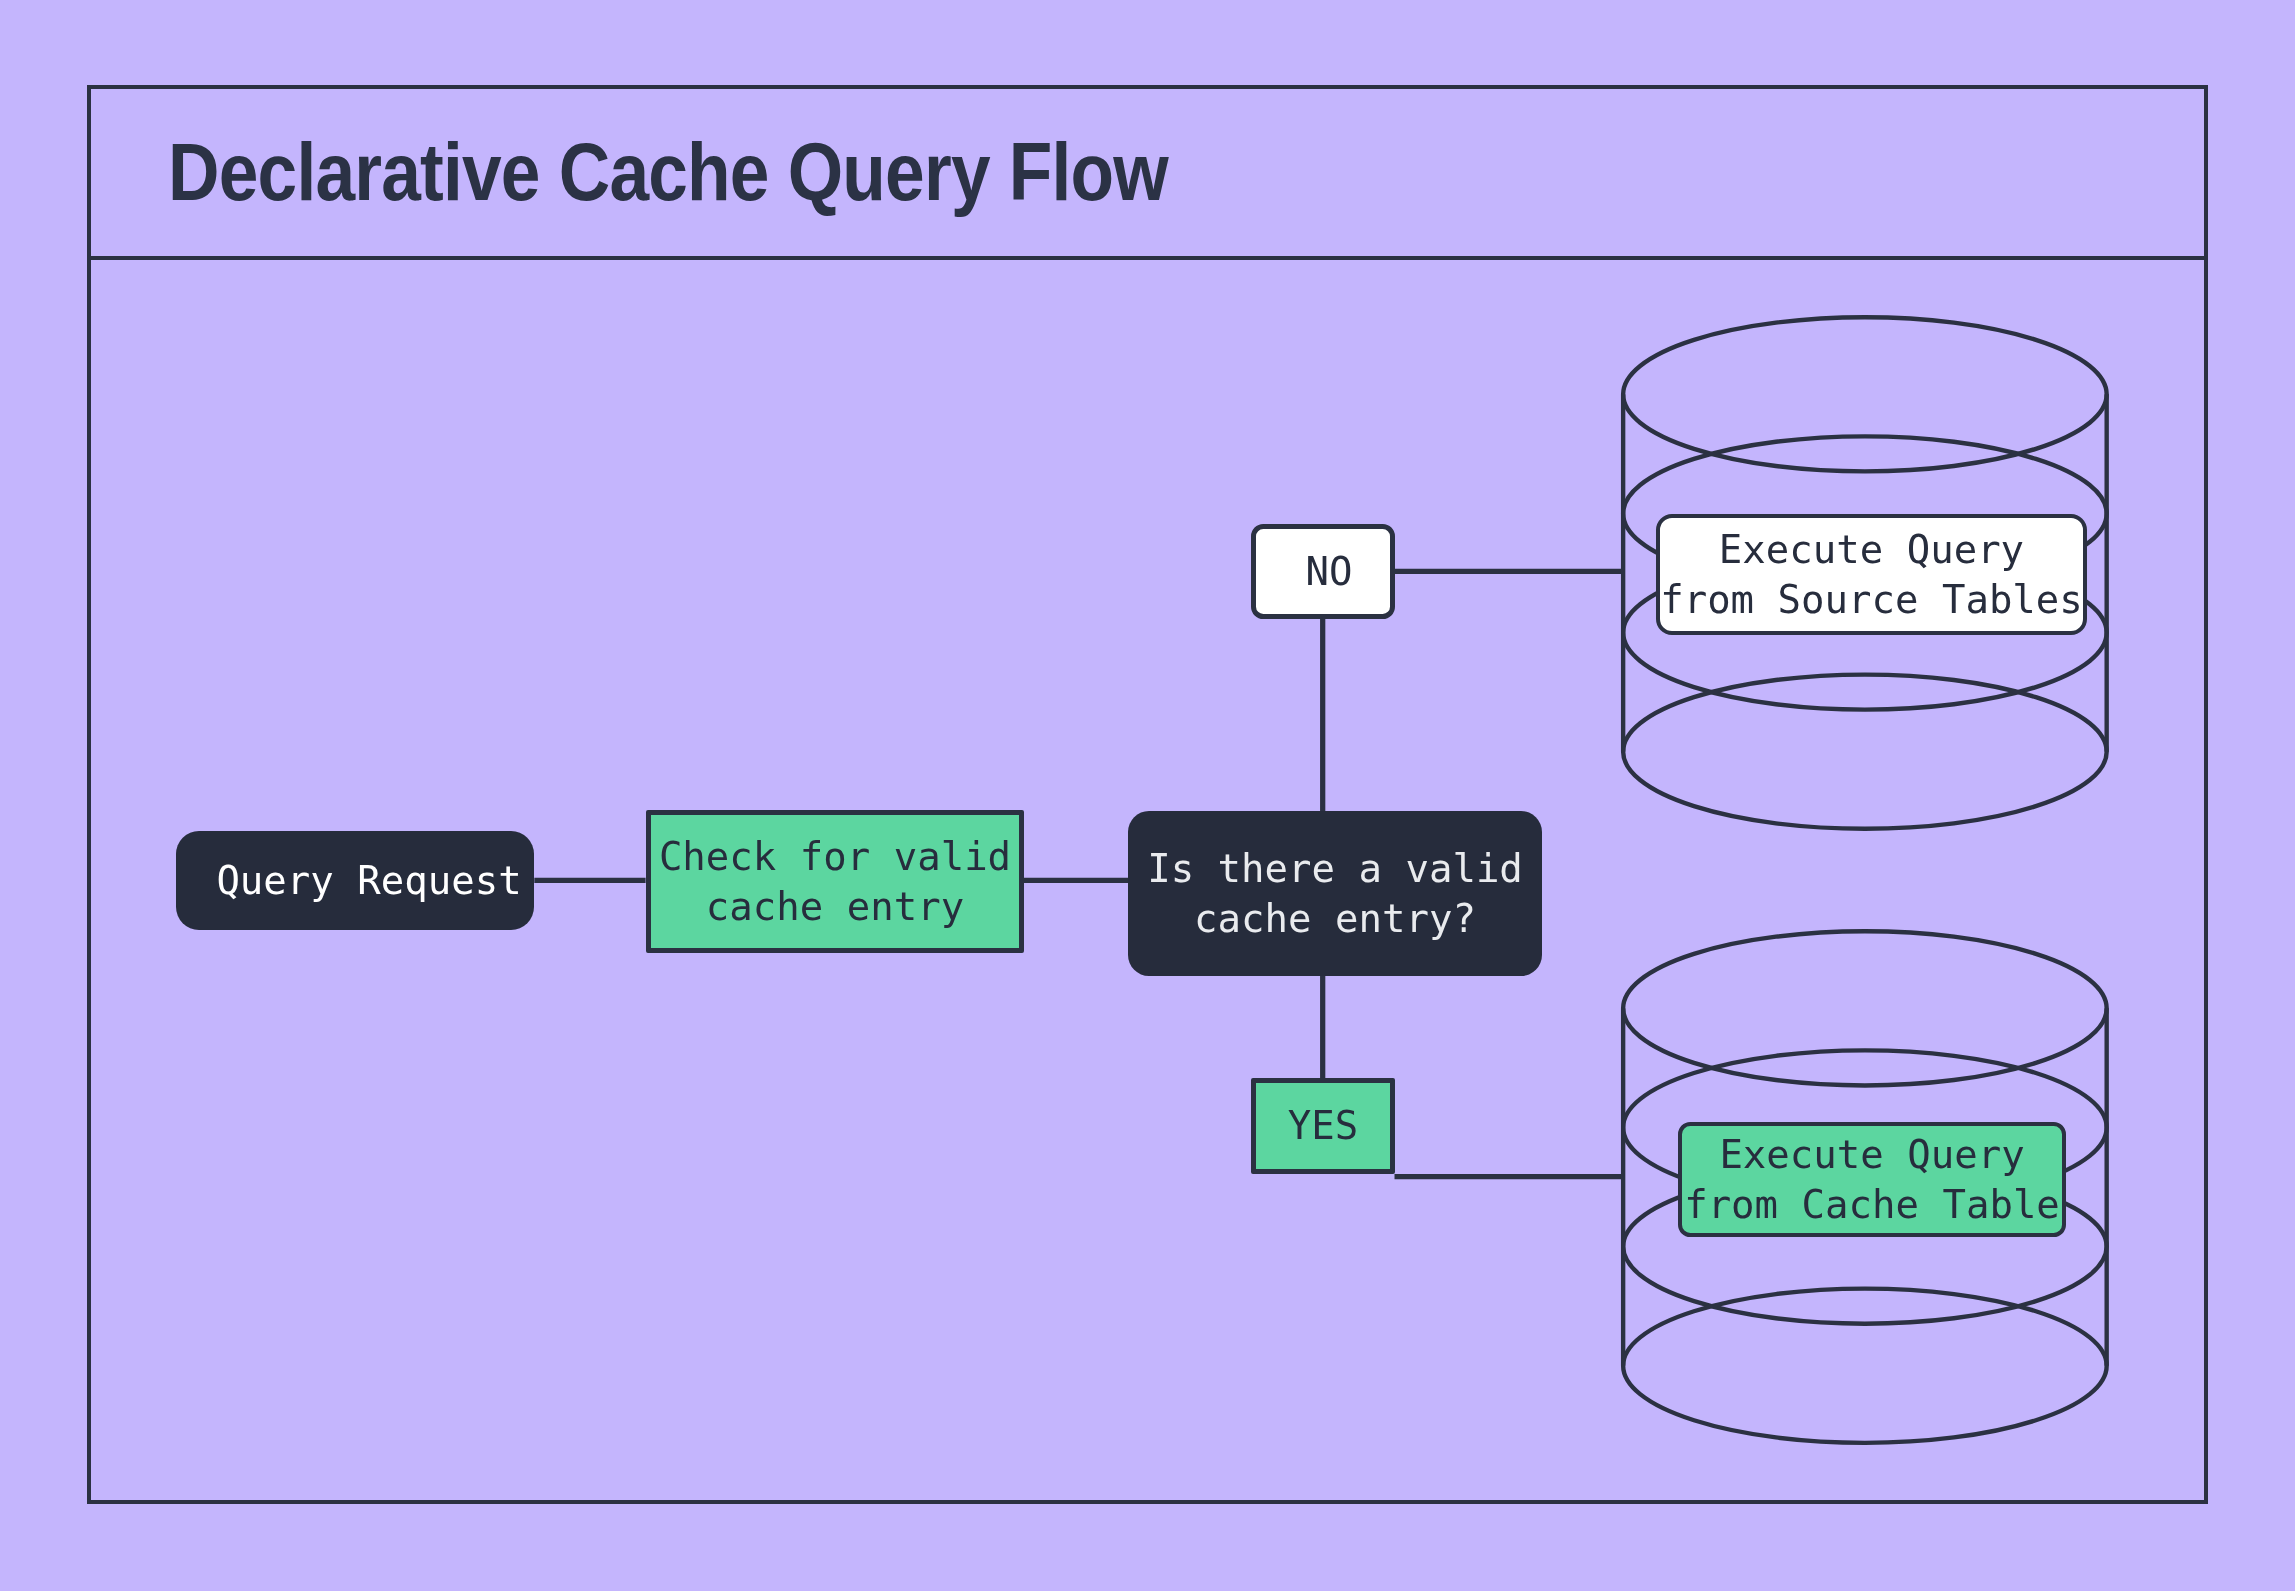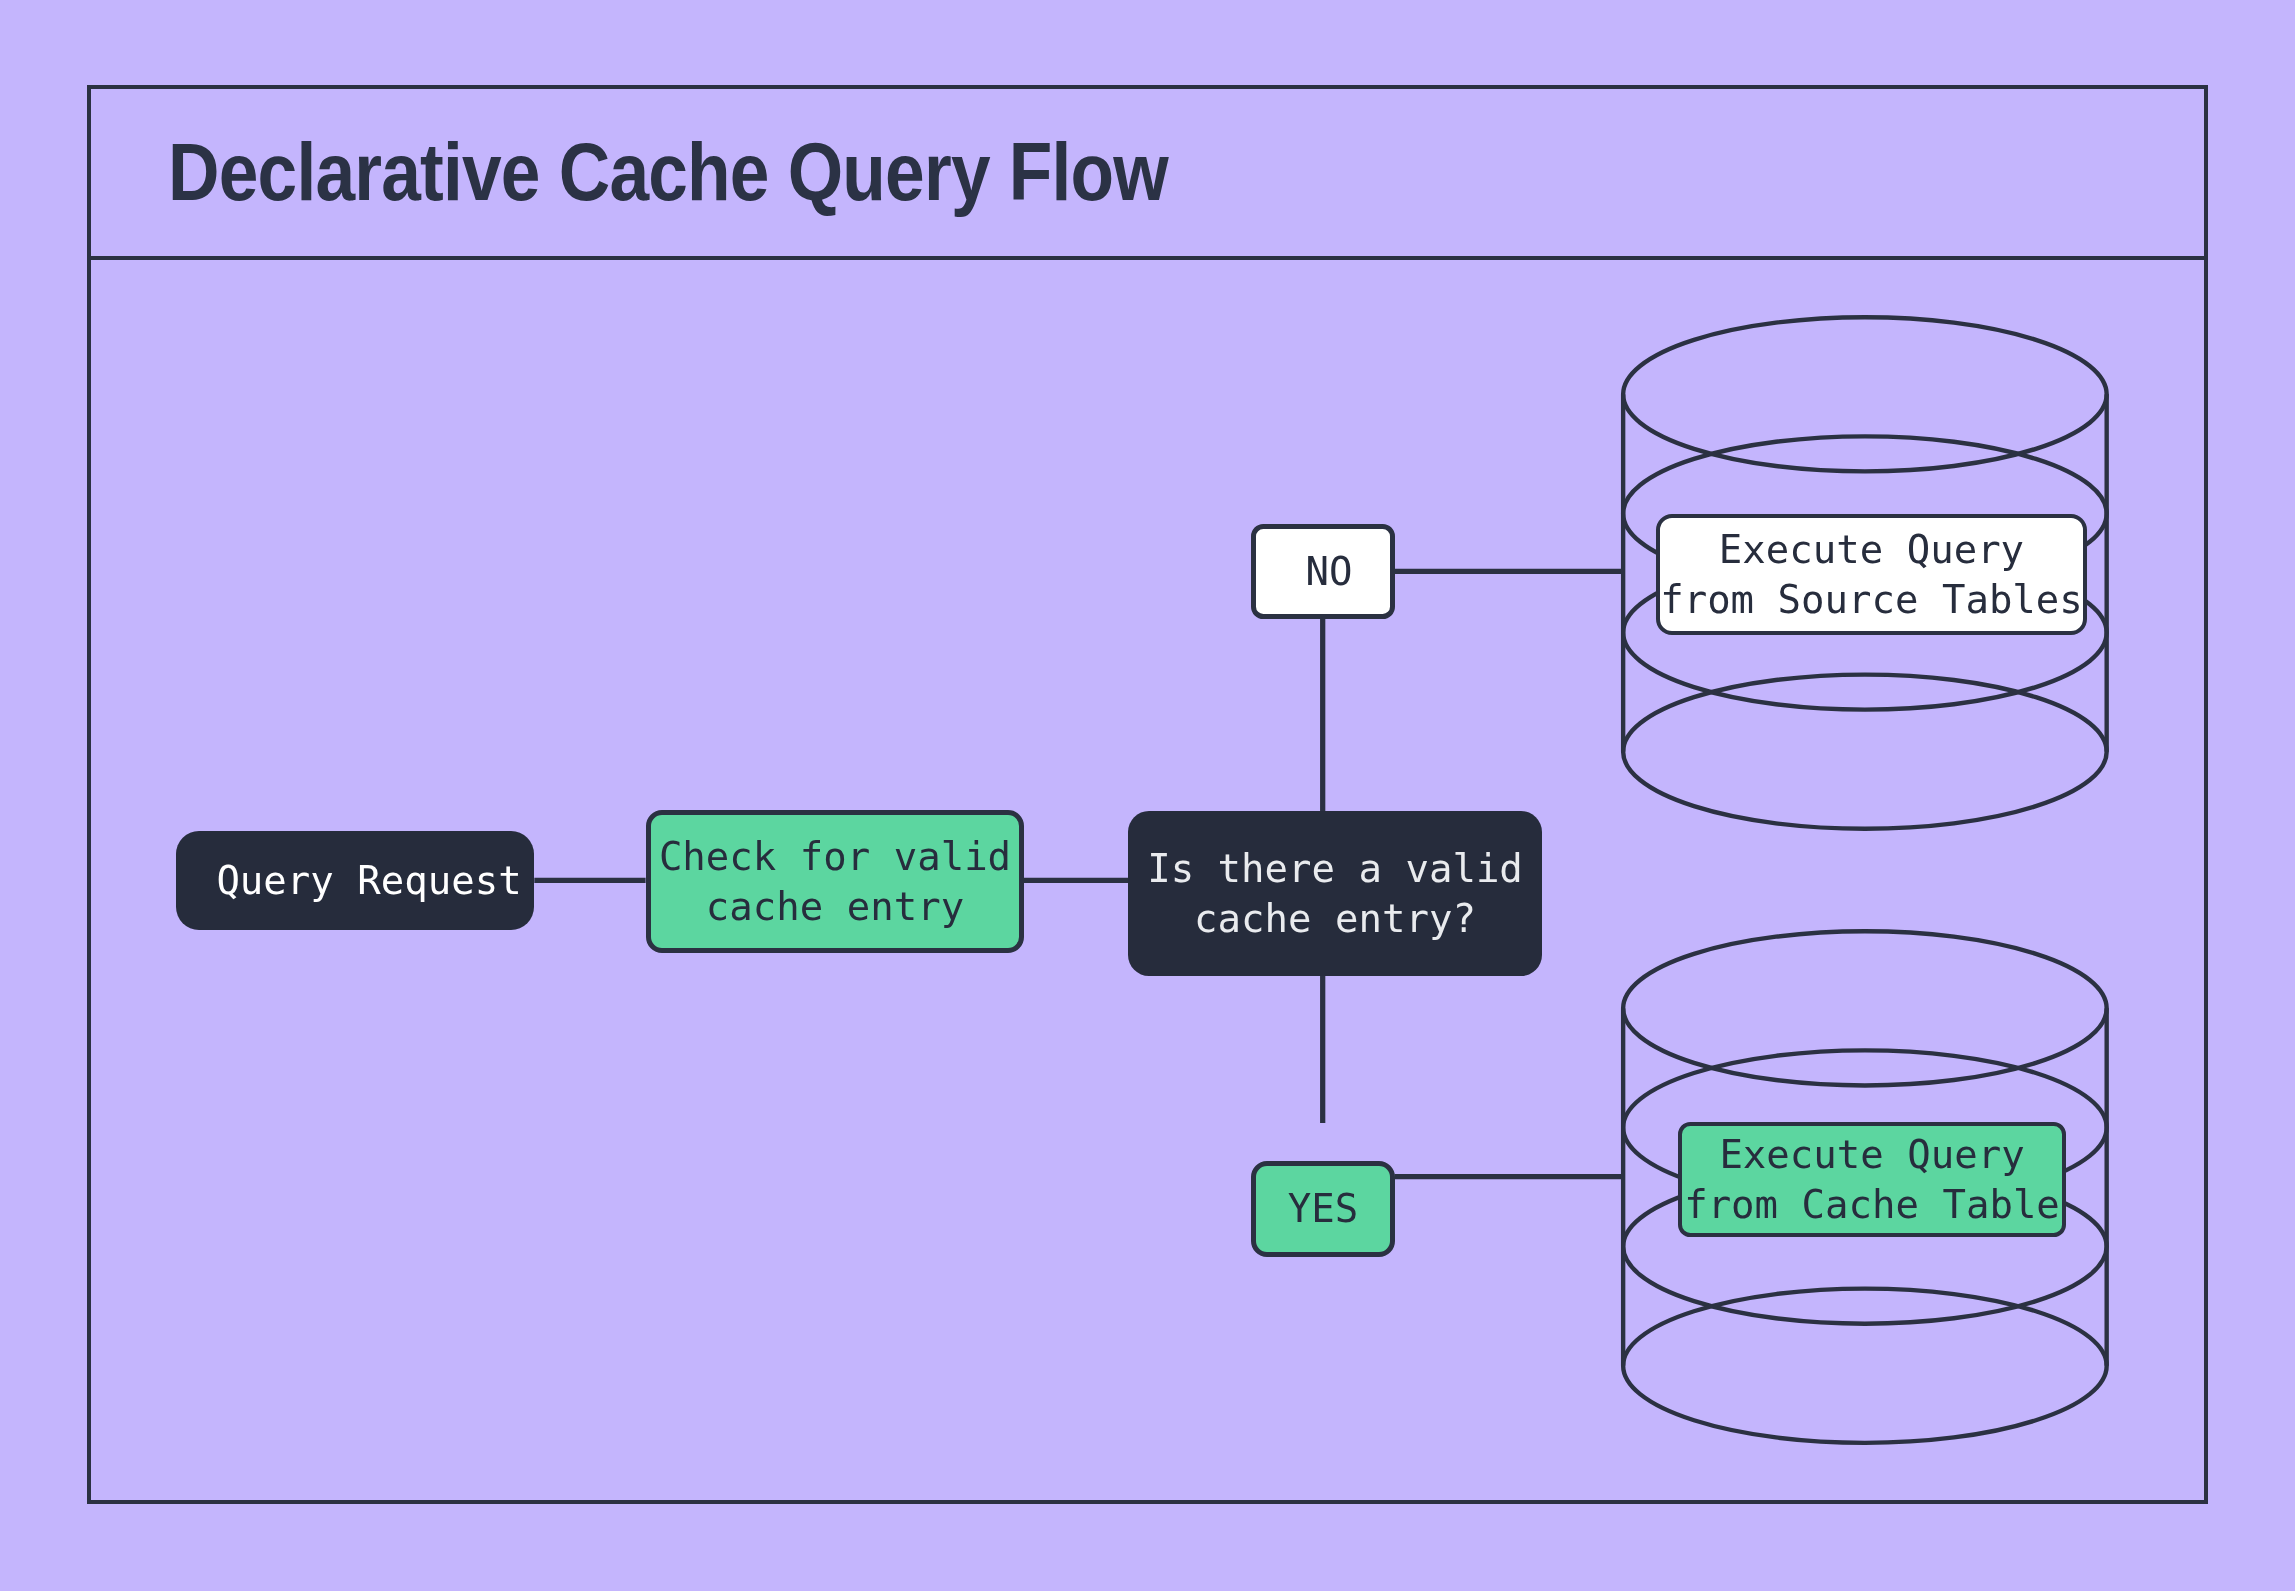--- a/index.html
+++ b/index.html
@@ -47,21 +47,21 @@
     align-items: center;
     justify-content: center;
     text-align: center;
     white-space: pre-line;
     font-size: 39px;
     line-height: 1.28;
     z-index: 2;
   }
   .node.dark   { background: #262c3c; color: #ffffff; border-radius: 23px; }
   .node.dark2  { background: #262c3c; color: #e9ebee; border-radius: 21px; }
-  .node.green  { background: #5cd6a0; color: #272d3d; border: 5.3px solid #2b3142; border-radius: 16px; }
+  .node.green  { background: #5cd6a0; color: #272d3d; border: 5.3px solid #2b3142; border-radius: 2px; }
   .node.white  { background: #ffffff; color: #272d3d; border: 5.3px solid #2b3142; border-radius: 12.3px; }
   .node.label-white { background: #ffffff; color: #272d3d; border: 4.4px solid #2b3142; border-radius: 16px; }
   .node.label-green { background: #5cd6a0; color: #272d3d; border: 4.4px solid #2b3142; border-radius: 12.3px; }
 </style>
 </head>
 <body>
 
 <div class="page">
 
   <div class="frame"></div>
@@ -103,21 +103,21 @@
   <div class="node dark" style="left:176px;  top:831px;  width:358px; height:99px;padding-left:28px;">Query Request</div>
 
   <div class="node green" style="left:646px;  top:810px;  width:378px; height:143px;">Check for valid
 cache entry</div>
 
   <div class="node dark2" style="left:1128px; top:811px;  width:414px; height:165px;">Is there a valid
 cache entry?</div>
 
   <div class="node white" style="left:1251px; top:524px;  width:144px; height:95px;padding-left:12px;">NO</div>
 
-  <div class="node green" style="left:1251px; top:1161px; width:144px; height:96px;">YES</div>
+  <div class="node green" style="left:1251px; top:1078px; width:144px; height:96px;">YES</div>
 
   <div class="node label-white" style="left:1656px; top:514px;  width:431px; height:121px;">Execute Query
 from Source Tables</div>
 
   <div class="node label-green" style="left:1678px; top:1122px; width:388px; height:115px;">Execute Query
 from Cache Table</div>
 
 </div>
 
 

